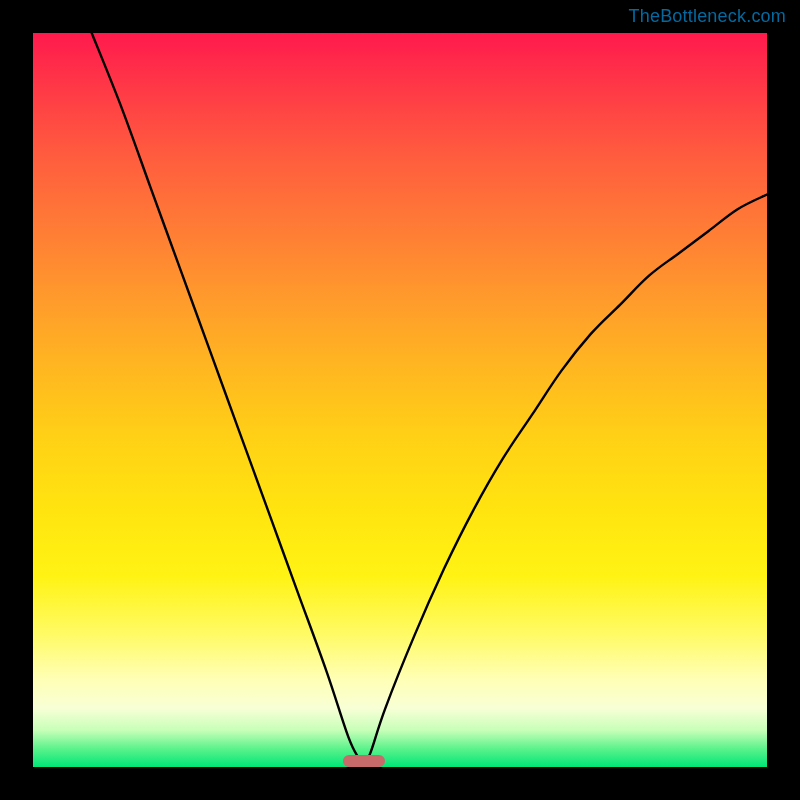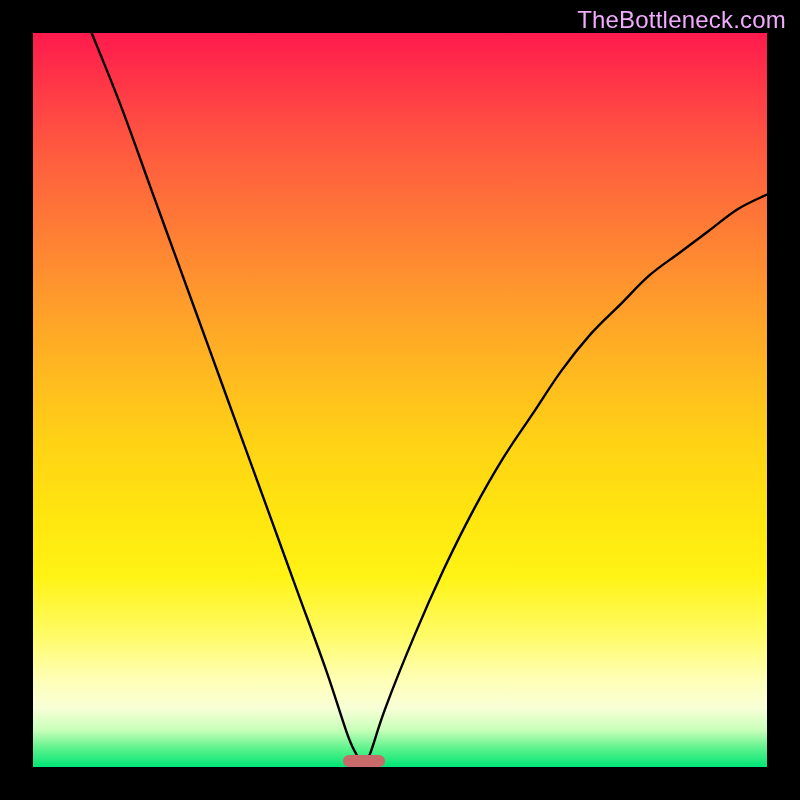--- a/index.html
+++ b/index.html
@@ -51,22 +51,22 @@
   .marker {
     position: absolute;
     background: #c96a6a;
     border-radius: 6px;
   }
   .watermark {
     position: absolute;
     top: 6px;
     right: 14px;
     font-family: Arial, Helvetica, sans-serif;
-    font-size: 24px;
-    color: #f0abfc;
+    font-size: 18px;
+    color: #0369a1;
     letter-spacing: 0.2px;
     user-select: none;
   }
 </style>
 </head>
 <body>
 
 <div class="frame">
   <div class="plot">
     <svg class="curve" viewBox="0 0 734 734" preserveAspectRatio="none">

